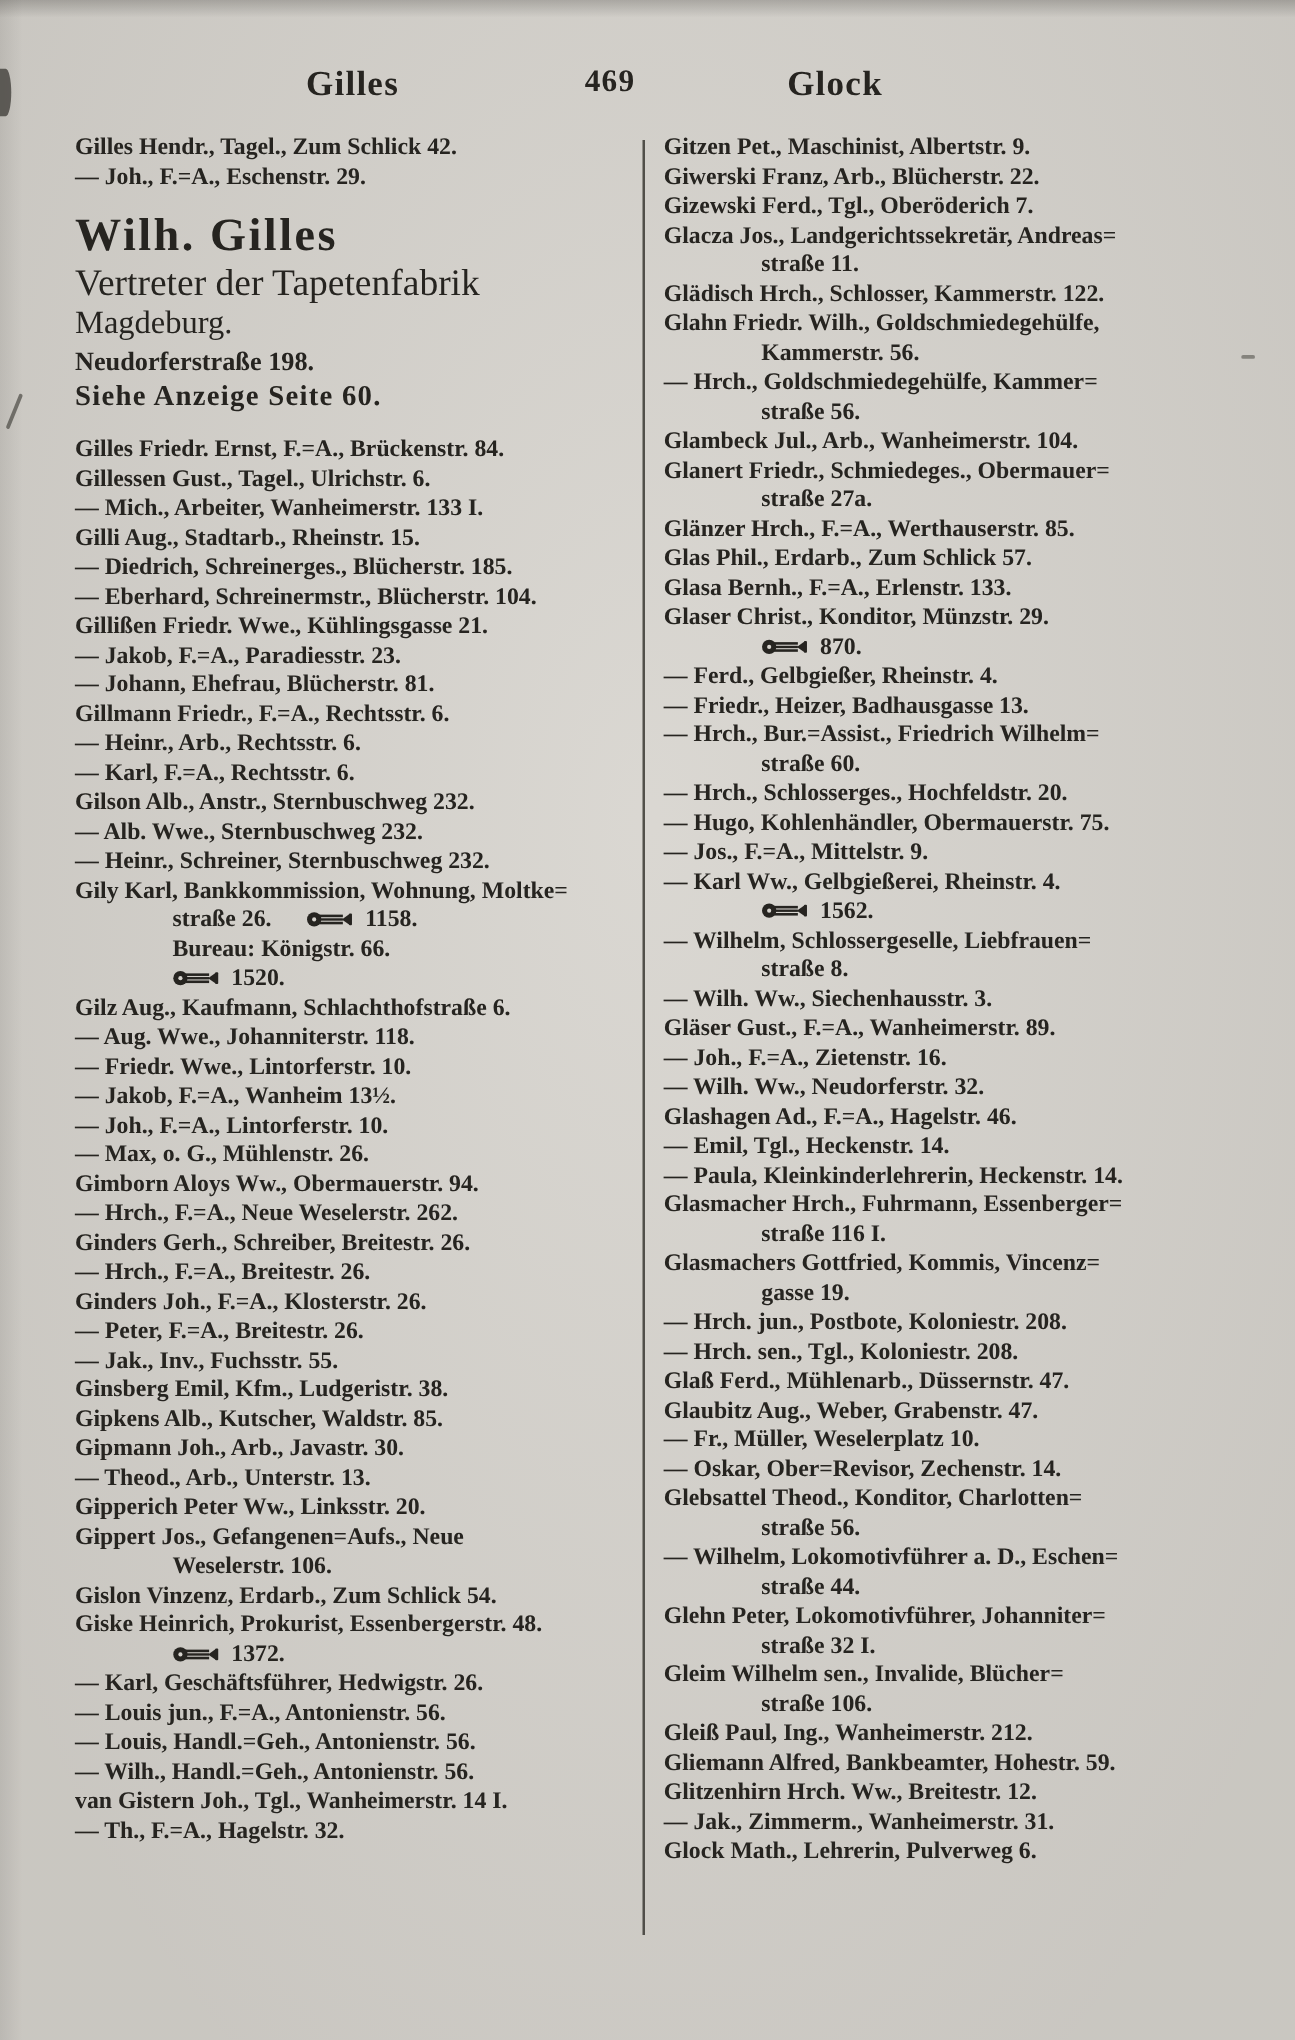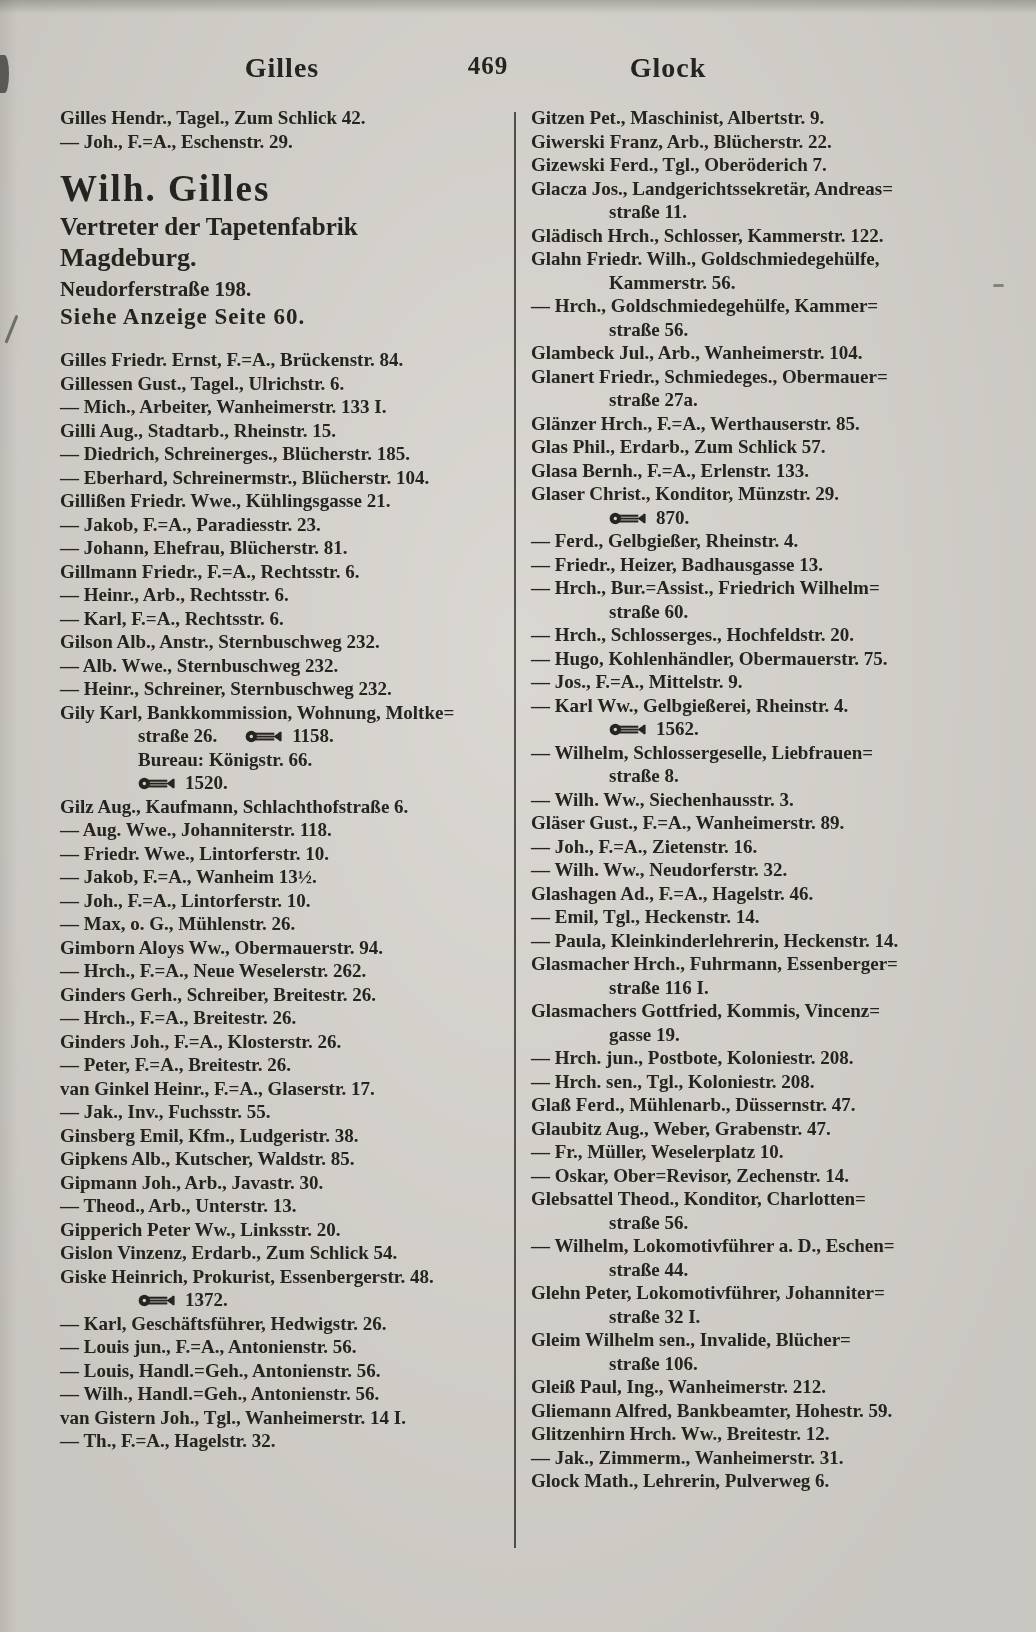--- a/index.html
+++ b/index.html
@@ -24,22 +24,22 @@
   
   .col{position:absolute;top:106px;font-size:19px;line-height:23.5px;font-weight:bold;}
   .col-left {left:60px;width:450px;}
   .col-right{left:531px;width:482px;}
   .entry{margin:0;}
   .line{white-space:nowrap;}
   .line.cont{padding-left:78px;}
   
   .advert{text-align:left;margin:13px 6px 18px 0;}
   .ad-name{font-size:37px;line-height:45px;letter-spacing:2px;}
-  .ad-line1{font-size:25px;line-height:31px;font-weight:bold;}
-  .ad-line2{font-size:26px;line-height:31px;font-weight:bold;}
+  .ad-line1{font-size:30px;line-height:31px;font-weight:normal;}
+  .ad-line2{font-size:26px;line-height:31px;font-weight:normal;}
   .ad-addr{font-size:21px;line-height:26px;margin-top:3px;}
   .ad-note{font-size:23px;line-height:26px;margin-top:2px;letter-spacing:1px;}
   
   .tel-icon{display:inline-block;width:38px;height:15px;vertical-align:-2px;margin-right:9px;}
   .tel-icon.after-text{margin-left:28px;}
   
   .mark{position:absolute;background:#4a4843;}
   .mark-blob{left:0;top:55px;width:9px;height:38px;border-radius:0 60% 60% 0;opacity:.85;}
   .mark-slash{left:10px;top:314px;width:2.5px;height:30px;transform:rotate(22deg);opacity:.7;border-radius:2px;}
   .mark-dash{left:993px;top:284px;width:11px;height:3px;opacity:.55;border-radius:2px;}
@@ -173,39 +173,40 @@
         <div class="entry">
           <div class="line"><span>— Hrch., F.=A., Breitestr. 26.</span></div>
         </div>
         <div class="entry">
           <div class="line"><span>Ginders Joh., F.=A., Klosterstr. 26.</span></div>
         </div>
         <div class="entry">
           <div class="line"><span>— Peter, F.=A., Breitestr. 26.</span></div>
         </div>
         <div class="entry">
-          <div class="line"><span>van Ginkel Heinr., F.=A., Glaserstr. 17.</span></div>
-        </div>
-        <div class="entry">
           <div class="line"><span>— Jak., Inv., Fuchsstr. 55.</span></div>
         </div>
         <div class="entry">
           <div class="line"><span>Ginsberg Emil, Kfm., Ludgeristr. 38.</span></div>
         </div>
         <div class="entry">
           <div class="line"><span>Gipkens Alb., Kutscher, Waldstr. 85.</span></div>
         </div>
         <div class="entry">
           <div class="line"><span>Gipmann Joh., Arb., Javastr. 30.</span></div>
         </div>
         <div class="entry">
           <div class="line"><span>— Theod., Arb., Unterstr. 13.</span></div>
         </div>
         <div class="entry">
           <div class="line"><span>Gipperich Peter Ww., Linksstr. 20.</span></div>
+        </div>
+        <div class="entry">
+          <div class="line"><span>Gippert Jos., Gefangenen=Aufs., Neue</span></div>
+          <div class="line cont"><span>Weselerstr. 106.</span></div>
         </div>
         <div class="entry">
           <div class="line"><span>Gislon Vinzenz, Erdarb., Zum Schlick 54.</span></div>
         </div>
         <div class="entry">
           <div class="line"><span>Giske Heinrich, Prokurist, Essenbergerstr. 48.</span></div>
           <div class="line cont"><svg class="tel-icon" viewBox="0 0 48 18" xmlns="http://www.w3.org/2000/svg">
     <circle cx="8" cy="9" r="7.2" fill="#262420"></circle>
     <circle cx="8" cy="9" r="2.1" fill="#d6d3cd"></circle>
     <rect x="13" y="4.2" width="24" height="2.6" fill="#262420"></rect>

